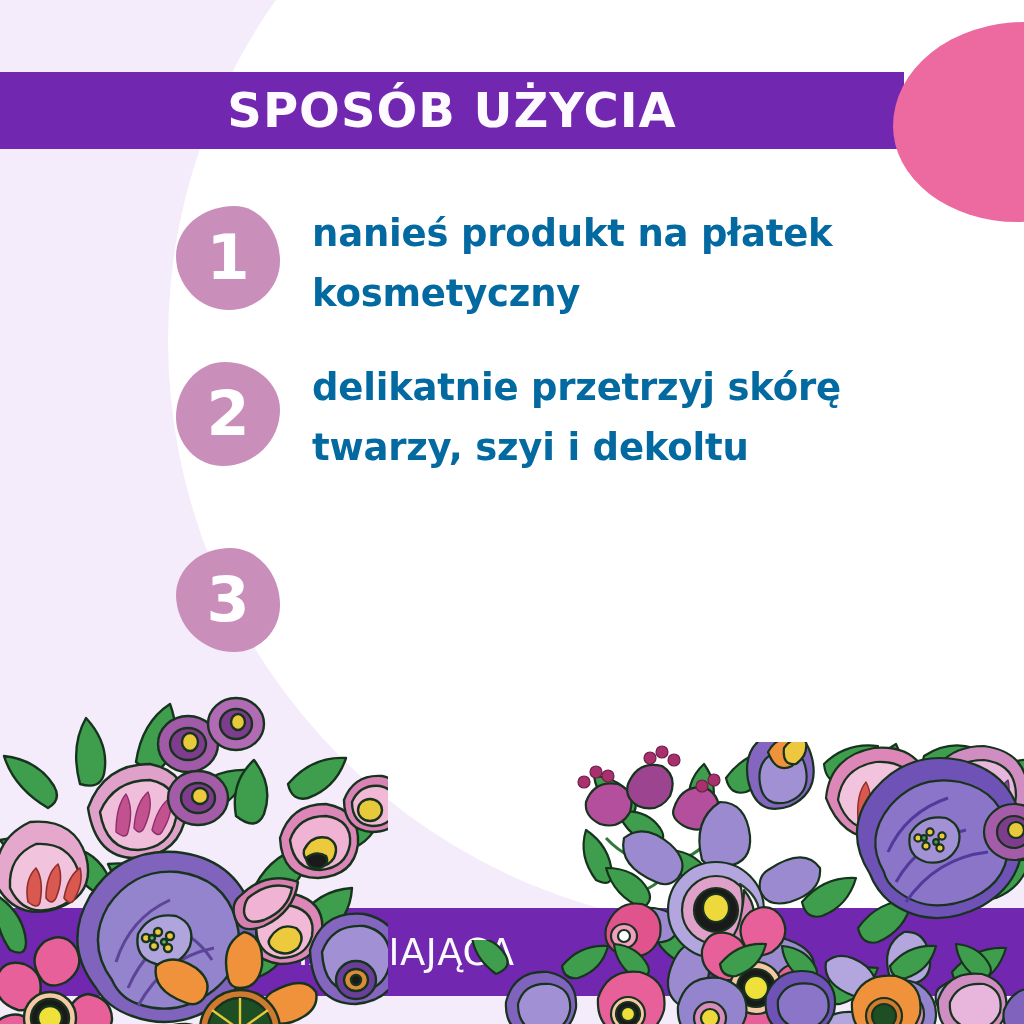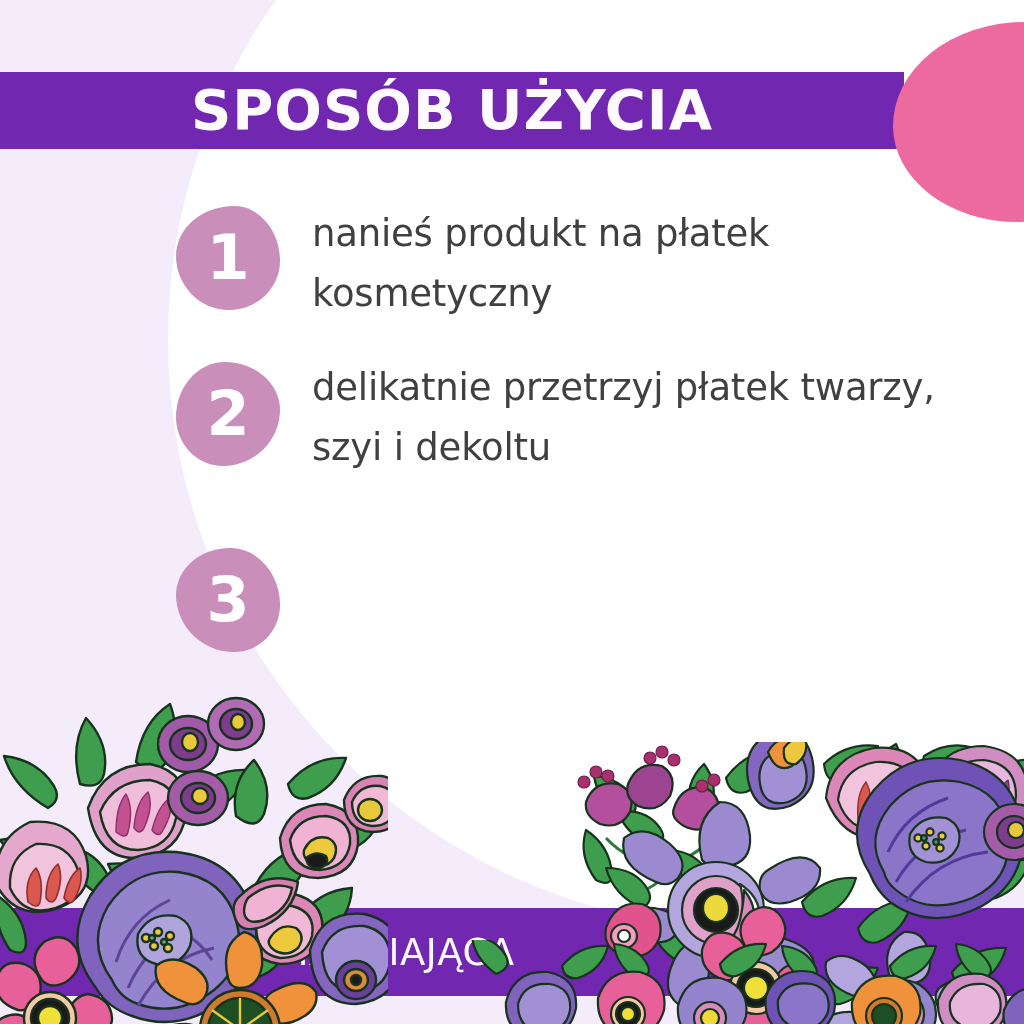--- a/index.html
+++ b/index.html
@@ -28,21 +28,21 @@
   
   .banner-top{
     position:absolute;left:0;top:72px;width:904px;height:77px;
     background:#7227b1;z-index:2;
     display:flex;align-items:center;justify-content:center;
   }
   .banner-top-title{
     color:#fdfbff;
     font-family:"DejaVu Sans","Liberation Sans",sans-serif;
     font-weight:bold;
-    font-size:56px;
+    font-size:48px;
     letter-spacing:1px;
     line-height:1;
     white-space:nowrap;
     transform:translateY(-1px);
   }
 
   
   .steps{
     position:absolute;left:0;top:196px;width:1024px;
     z-index:5;
@@ -63,22 +63,22 @@
     font-size:62px;
     line-height:1;
     font-family:"DejaVu Sans","Liberation Sans",sans-serif;
   }
   .step-2 .step-badge{border-radius:47% 53% 55% 45% / 53% 46% 54% 47%;}
   .step-3 .step-badge{border-radius:52% 48% 44% 56% / 45% 55% 45% 55%;}
 
   .step-text{
     flex:1 1 auto;
     margin-left:32px;
-    color:#404040;
-    font-weight:normal;
+    color:#0369a1;
+    font-weight:bold;
     font-size:37px;
     line-height:1.62;
     letter-spacing:-0.2px;
     font-family:"DejaVu Sans","Liberation Sans",sans-serif;
     padding-top:8px;
     padding-right:60px;
   }
   .step-1{margin-bottom:26px;}
   .step-1 .step-badge{margin-top:10px;}
   .step-2{margin-bottom:26px;}
@@ -121,21 +121,21 @@
 
   <div class="steps">
 
     <div class="step step-1">
       <div class="step-badge">1</div>
       <div class="step-text">nanieś produkt na płatek kosmetyczny</div>
     </div>
 
     <div class="step step-2">
       <div class="step-badge">2</div>
-      <div class="step-text">delikatnie przetrzyj płatek twarzy, szyi i dekoltu</div>
+      <div class="step-text">delikatnie przetrzyj skórę twarzy, szyi i dekoltu</div>
     </div>
 
     <div class="step step-3">
       <div class="step-badge">3</div>
     </div>
 
   </div>
 
   <div class="banner-bottom">
     <div class="banner-bottom-label">SERIA WZMACNIAJĄCA</div>

